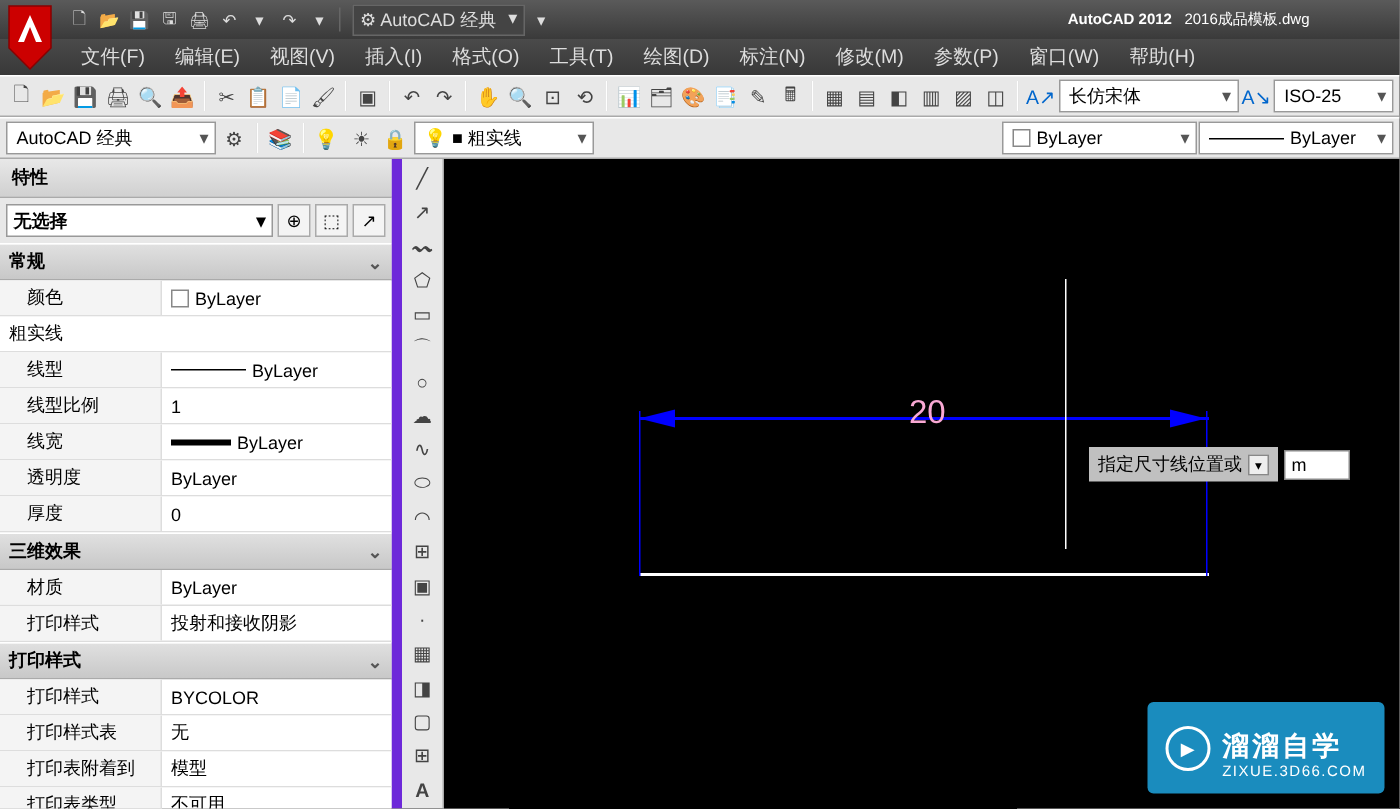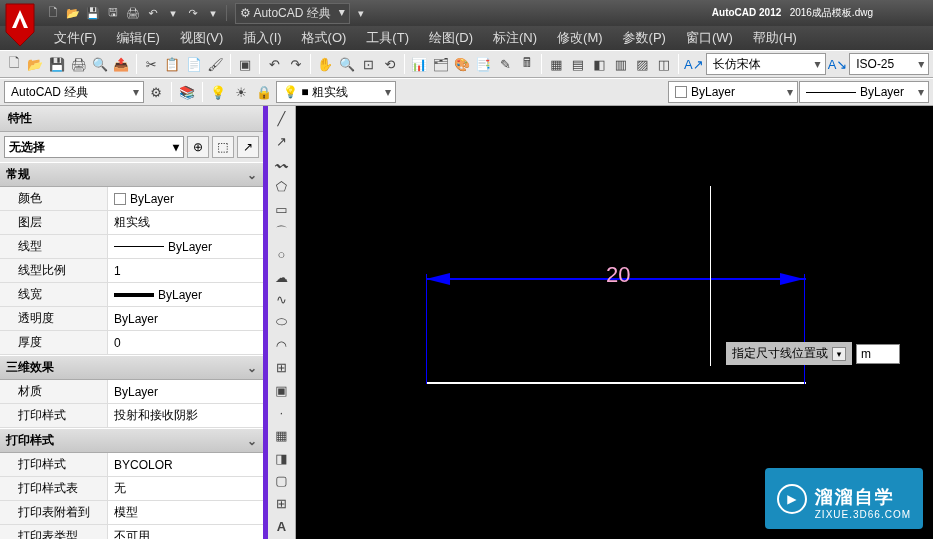--- a/index.html
+++ b/index.html
@@ -29,21 +29,21 @@
 .tb-dd { border: 1px solid #999; background: #fff; padding: 2px 20px 2px 6px; font-size: 12px; position: relative; min-width: 100px; height: 22px; display: flex; align-items: center; }
 .tb-dd::after { content: '▾'; position: absolute; right: 4px; color: #555; }
 
 .layer-swatch { width: 12px; height: 12px; border: 1px solid #888; background: #fff; margin-right: 4px; }
 .linetype-preview { display: inline-block; width: 50px; height: 1px; background: #000; margin-right: 4px; vertical-align: middle; }
 
 
 .main { display: flex; height: calc(539px - 26px - 24px - 28px - 28px); }
 
 
-.props { width: 268px; background: #f0f0f0; border-right: 5px solid #6d28d9; display: flex; flex-direction: column; }
+.props { width: 268px; background: #f0f0f0; border-right: 7px solid #6d28d9; display: flex; flex-direction: column; }
 .props-title { background: linear-gradient(#e8e8e8,#d0d0d0); padding: 4px 8px; font-weight: bold; border-bottom: 1px solid #aaa; }
 .props-hdr { display: flex; padding: 4px; gap: 3px; align-items: center; background: #e8e8e8; }
 .props-sel { flex: 1; border: 1px solid #999; background: #fff; padding: 2px 18px 2px 4px; font-size: 12px; position: relative; height: 22px; display: flex; align-items: center; font-weight: bold; }
 .props-sel::after { content: '▾'; position: absolute; right: 4px; }
 .props-icn { width: 22px; height: 22px; border: 1px solid #aaa; background: #f4f4f4; display: flex; align-items: center; justify-content: center; font-size: 12px; }
 .props-cat { background: linear-gradient(#e0e0e0,#c8c8c8); padding: 3px 6px; font-weight: bold; border-top: 1px solid #fff; border-bottom: 1px solid #aaa; display: flex; align-items: center; }
 .props-cat .chev { margin-left: auto; color: #555; }
 .props-row { display: flex; border-bottom: 1px solid #ddd; background: #fff; }
 .props-row .k { width: 108px; padding: 3px 6px 3px 18px; background: #f4f4f4; border-right: 1px solid #ddd; }
 .props-row .v { flex: 1; padding: 3px 6px; display: flex; align-items: center; }
@@ -198,21 +198,20 @@
         <span class="chev">⌄</span>
       </div>
     <div class="props-row">
         <div class="k">颜色</div>
         <div class="v">
           <span class="layer-swatch"></span>
           <span>ByLayer</span>
         </div>
       </div>
     <div class="props-row">
-        <div class="k">图层</div>
         <div class="v">粗实线</div>
       </div>
     <div class="props-row">
         <div class="k">线型</div>
         <div class="v">
           <span class="linetype-preview"></span>
           <span>ByLayer</span>
         </div>
       </div>
     <div class="props-row">
@@ -302,21 +301,21 @@
 
     <div class="dim-line" style="left:130px; top:172px; width:380px; height:2px;"></div>
 
     <div class="dim-arrow" style="left:130px; top:167px; border-right:24px solid #0000ff; border-top:6px solid transparent; border-bottom:6px solid transparent;"></div>
     <div class="dim-arrow" style="left:484px; top:167px; border-left:24px solid #0000ff; border-top:6px solid transparent; border-bottom:6px solid transparent;"></div>
 
     <div class="dim-text" style="left:310px; top:156px;">20</div>
 
     <div class="cursor-v" style="left:414px; top:80px; height:180px;"></div>
 
-    <div class="dyn-input" style="left:430px; top:192px;margin-top:44px;">
+    <div class="dyn-input" style="left:430px; top:192px;">
       <div class="dyn-label">
           <span>指定尺寸线位置或</span>
           <span class="dd">▾</span>
         </div>
       <input class="dyn-field" value="m" style="">
     </div>
 
     <div class="watermark">
       <div class="play">▶</div>
       <div class="txt">

